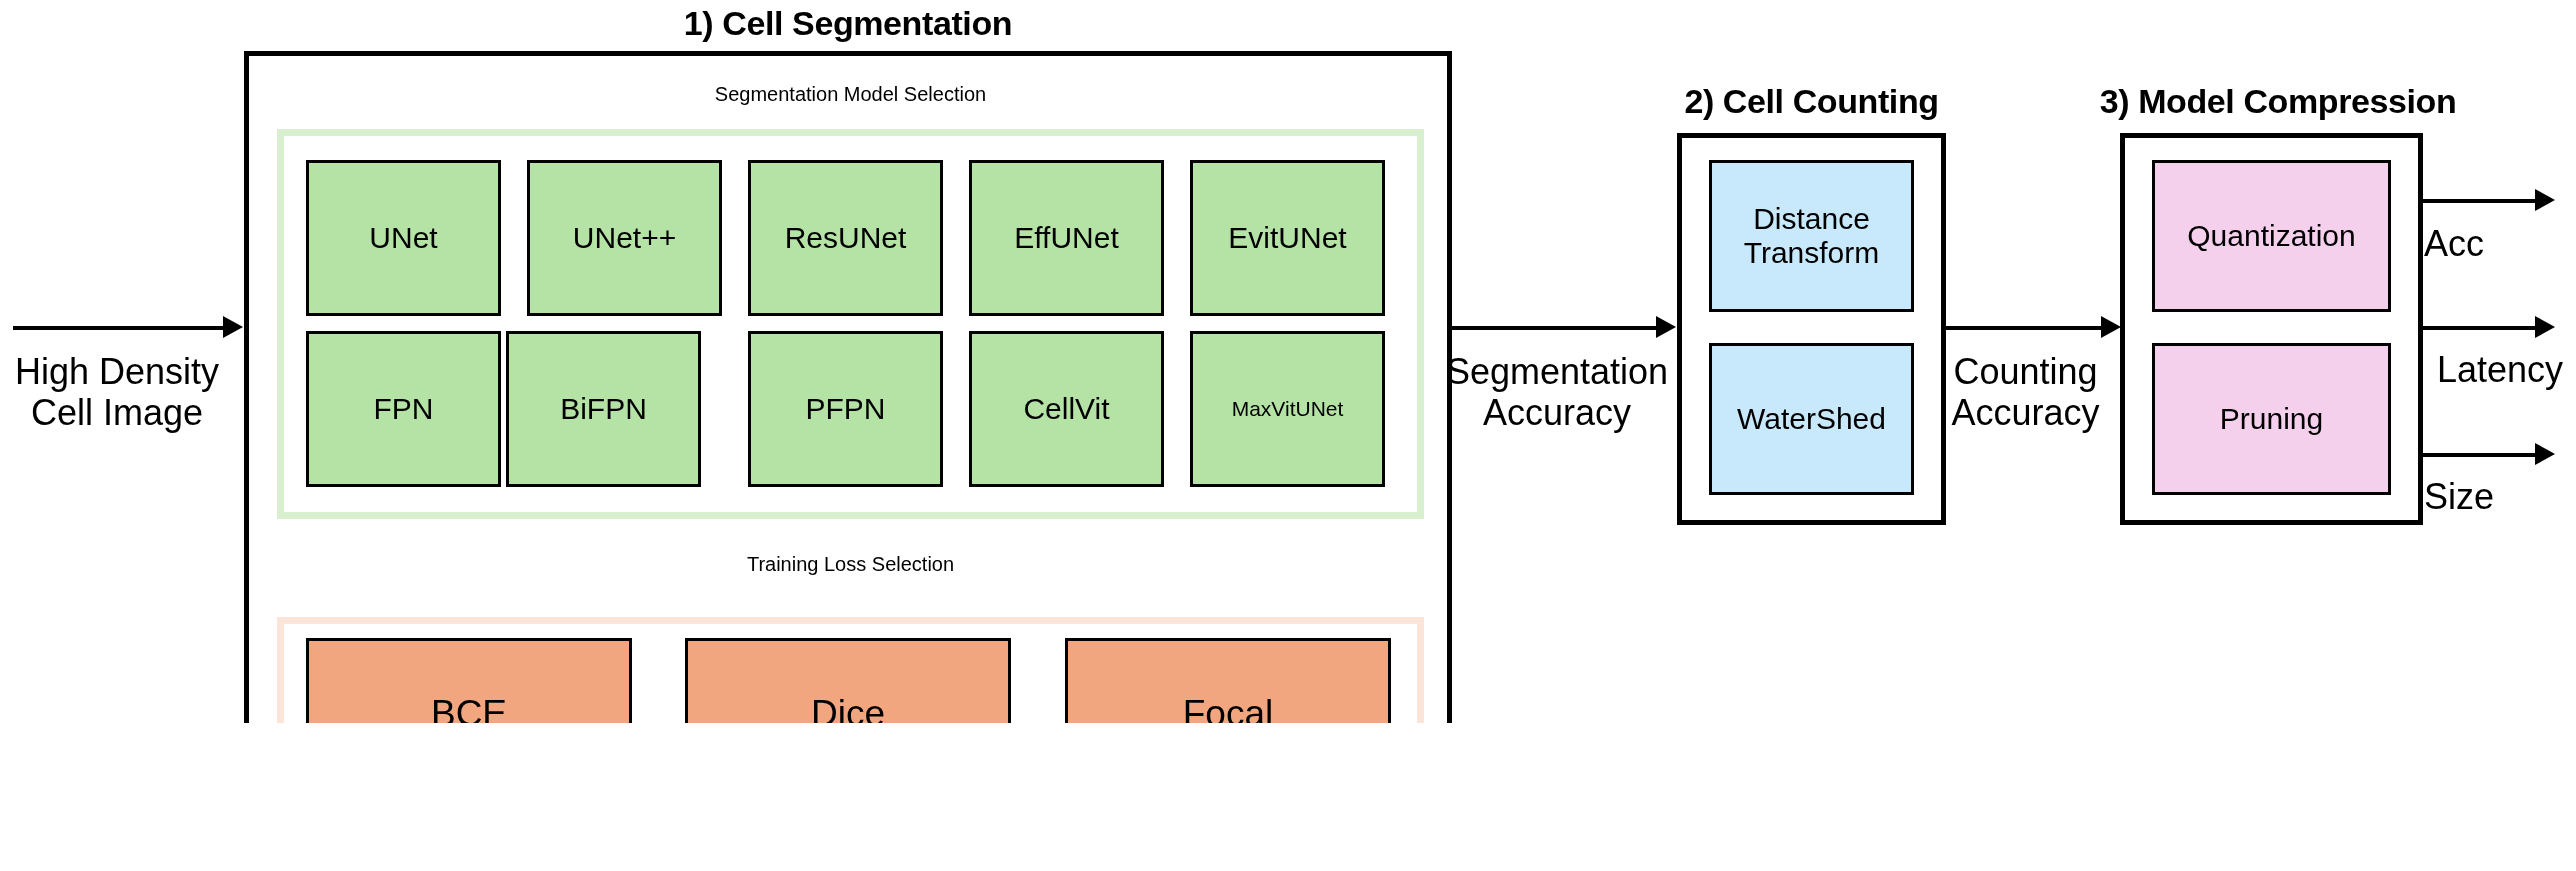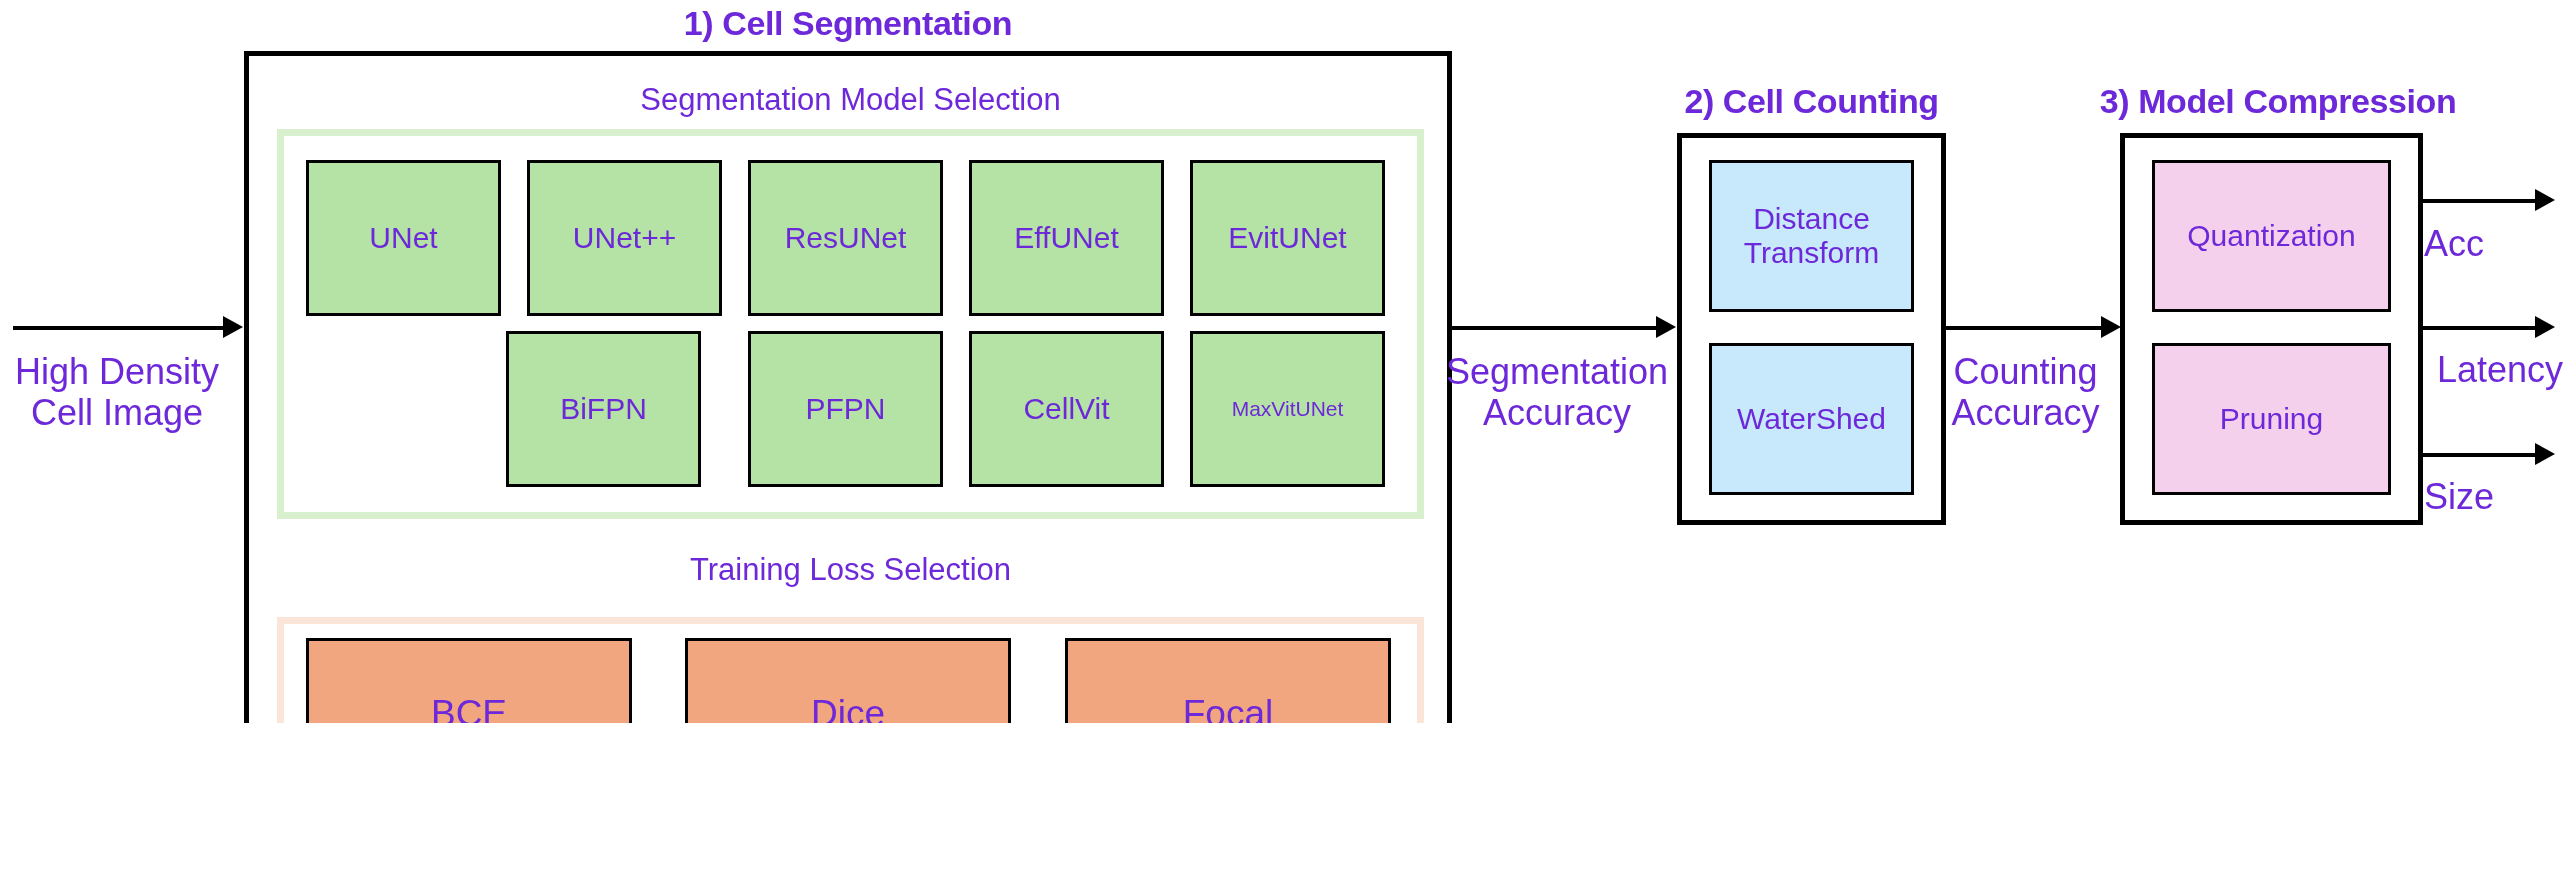--- a/index.html
+++ b/index.html
@@ -2,21 +2,21 @@
 <html style="font-size:12.5px"><head>
 <meta charset="utf-8">
 <style>
   html,body{margin:0;padding:0;background:#ffffff;}
   #stage{
     position:relative;
     width:2576px;
     height:723px;
     background:#ffffff;
     font-family:"Liberation Sans", sans-serif;
-    color:#6d28d9;
+    color:#000000;
     overflow:hidden;
   }
   .abs{position:absolute;box-sizing:border-box;}
 
   
   .section-title{
     font-weight:bold;
     font-size:34px;
     letter-spacing:-0.4px;
     white-space:nowrap;
@@ -29,21 +29,21 @@
     border:5.5px solid #000000;
     background:#ffffff;
   }
 
   
   .group-green{border:7px solid #d8f0cd;background:#ffffff;}
   .group-orange{border:7px solid #fbe4d8;background:#ffffff;}
 
   
   .group-caption{
-    font-size:31px;
+    font-size:20px;
     text-align:center;
     white-space:nowrap;
     line-height:1;
   }
 
   
   .cell{
     border:3.9px solid #000000;
     display:flex;
     align-items:center;
@@ -88,20 +88,21 @@
   <div class="abs group-caption" style="left:265px;top:84px;width:1171px;">Segmentation Model Selection</div>
 
   <div class="abs group-green" style="left:277px;top:129px;width:1147px;height:390px;"></div>
 
   <div class="abs cell cell-green" style="left:306px;top:160px;width:195px;height:156px;">UNet</div>
   <div class="abs cell cell-green" style="left:527px;top:160px;width:195px;height:156px;">UNet++</div>
   <div class="abs cell cell-green" style="left:748px;top:160px;width:195px;height:156px;">ResUNet</div>
   <div class="abs cell cell-green" style="left:969px;top:160px;width:195px;height:156px;">EffUNet</div>
   <div class="abs cell cell-green" style="left:1190px;top:160px;width:195px;height:156px;">EvitUNet</div>
 
+  <div class="abs cell cell-green" style="left:306px;top:331px;width:195px;height:156px;">FPN</div>
   <div class="abs cell cell-green" style="left:506px;top:331px;width:195px;height:156px;">BiFPN</div>
   <div class="abs cell cell-green" style="left:748px;top:331px;width:195px;height:156px;">PFPN</div>
   <div class="abs cell cell-green" style="left:969px;top:331px;width:195px;height:156px;">CellVit</div>
   <div class="abs cell cell-green small" style="left:1190px;top:331px;width:195px;height:156px;">MaxVitUNet</div>
 
   <div class="abs group-caption" style="left:265px;top:554px;width:1171px;">Training Loss Selection</div>
 
   <div class="abs group-orange" style="left:277px;top:617px;width:1147px;height:195px;"></div>
 
   <div class="abs cell cell-orange" style="left:306px;top:638px;width:326px;height:152px;">BCE</div>

